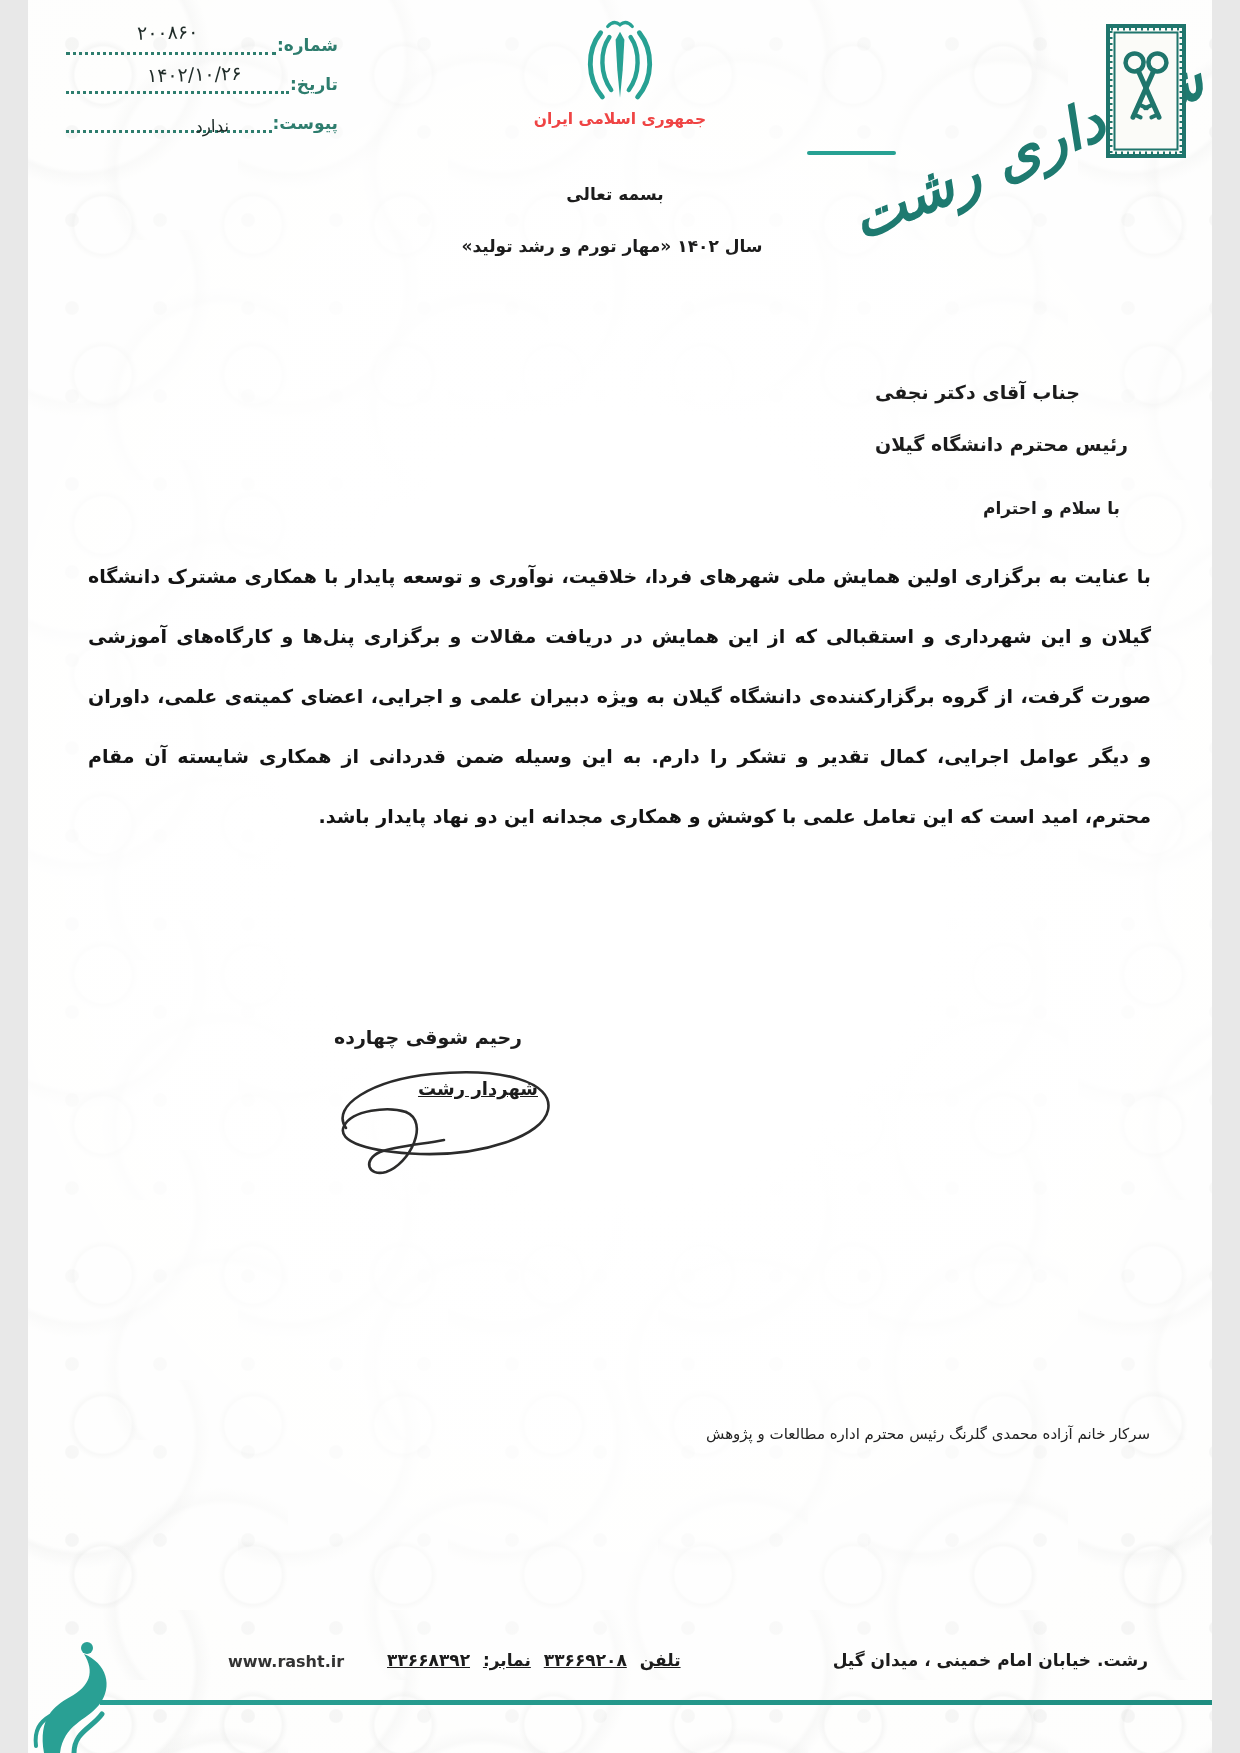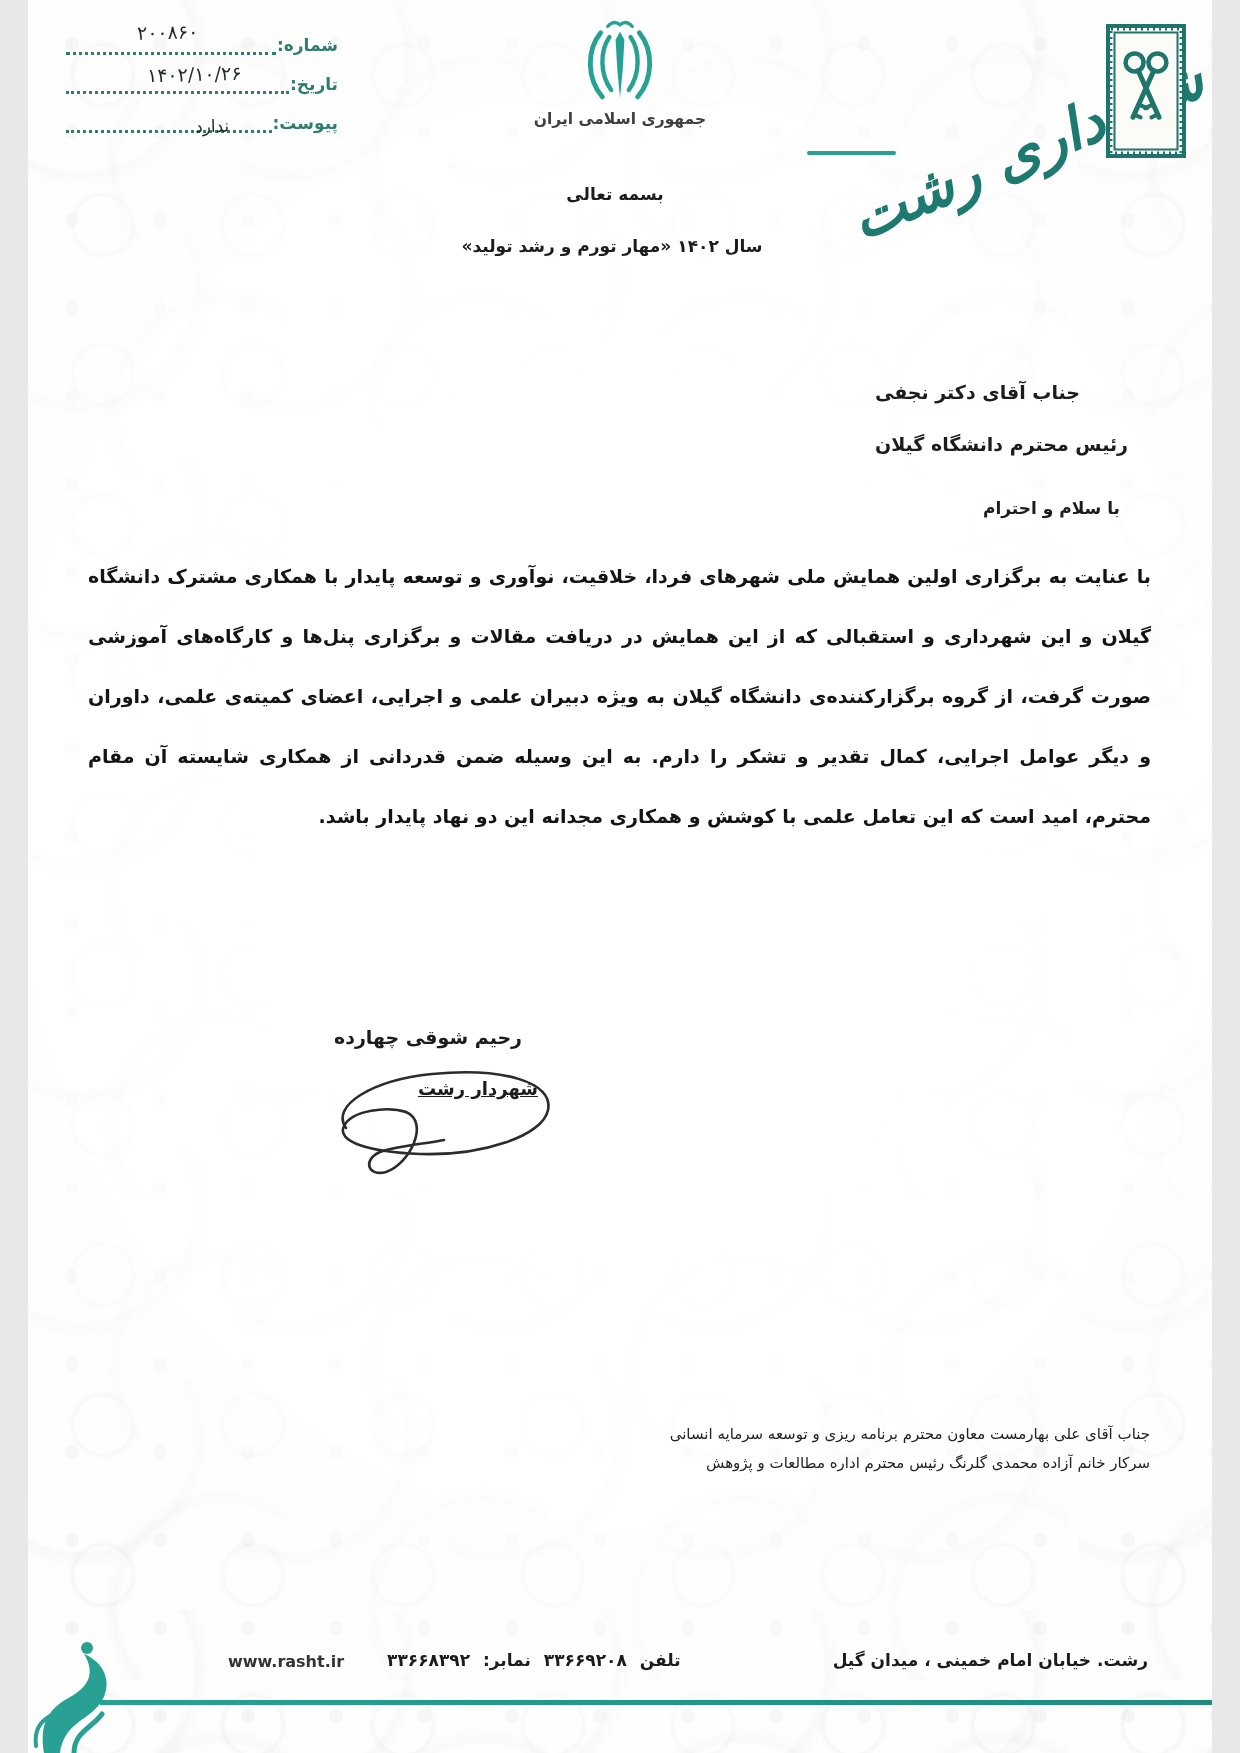--- a/index.html
+++ b/index.html
@@ -30,21 +30,21 @@
   .fields{position:absolute;left:38px;top:16px;width:272px;direction:rtl;}
   .field-row{display:flex;align-items:flex-end;height:39px;}
   .field-label{color:#2e7d6e;font-weight:bold;font-size:17px;white-space:nowrap;line-height:1.1;}
   .field-dots{flex:1;border-bottom:3px dotted #2e7d6e;position:relative;height:100%;margin-right:1px;}
   .field-value{position:absolute;font-size:19px;color:#1f2b28;white-space:nowrap;transform:rotate(-1.5deg);}
   .v-number{right:78px;bottom:9px;letter-spacing:2px;}
   .v-date{right:48px;bottom:6px;letter-spacing:1px;}
   .v-attach{right:42px;bottom:-6px;font-size:17px;}
   
   .emblem{position:absolute;left:50%;top:16px;transform:translateX(-50%);width:190px;text-align:center;}
-  .emblem-caption{margin-top:2px;color:#404040;font-weight:bold;font-size:15.5px;direction:rtl;}
+  .emblem-caption{margin-top:2px;color:#ef4444;font-weight:bold;font-size:15.5px;direction:rtl;}
   
   .calligraphy{
     position:absolute;left:760px;top:74px;width:478px;height:150px;
     transform:rotate(-23deg);
     font-size:58px;font-weight:bold;font-style:italic;
     color:#1e7a70;direction:rtl;text-align:center;line-height:150px;
     letter-spacing:1px;white-space:nowrap;
   }
   .kashida{position:absolute;left:779px;top:151px;width:89px;height:4px;background:#27a193;border-radius:2px;}
   .seal{position:absolute;left:1078px;top:24px;width:80px;height:134px;}
@@ -62,21 +62,21 @@
   .sig-name{position:absolute;left:290px;top:1026px;width:220px;text-align:center;font-size:19px;font-weight:bold;direction:rtl;}
   .sig-title{position:absolute;left:360px;top:1078px;width:180px;text-align:center;font-size:18px;font-weight:bold;direction:rtl;text-decoration:underline;}
   .sig-scribble{position:absolute;left:278px;top:1048px;width:268px;height:148px;}
   
   .cc{position:absolute;right:62px;top:1420px;text-align:right;direction:rtl;font-size:15px;line-height:29px;}
   .cc-label{font-weight:bold;font-size:15.5px;margin-bottom:6px;}
   .cc-item{font-weight:normal;color:#222;}
   
   .footer-address{position:absolute;right:64px;top:1650px;font-size:17px;font-weight:bold;direction:rtl;white-space:nowrap;}
   .footer-phone{position:absolute;left:352px;top:1650px;font-size:17px;font-weight:bold;direction:rtl;white-space:nowrap;}
-  .footer-phone span{margin-left:7px;}
+  .footer-phone span{margin-left:7px;text-decoration:underline;}
   .footer-site{position:absolute;left:200px;top:1652px;font-size:16px;font-weight:bold;color:#333;}
   .footer-rule{position:absolute;left:72px;right:0;top:1700px;height:5px;background:linear-gradient(90deg,#29a094,#1f8d80);}
   .corner-ornament{position:absolute;left:4px;top:1634px;width:94px;height:119px;z-index:3;}
 </style>
 </head>
 <body>
 
 <div class="page">
   <div class="bg-pattern"></div>
   <div class="bg-fade"></div>
@@ -157,21 +157,20 @@
   <div class="sig-scribble">
     <svg width="268" height="148" viewBox="0 0 268 148" aria-hidden="true">
       <g stroke="#2b2b2b" stroke-width="2.6" fill="none" stroke-linecap="round">
         <path d="M40 80 C24 58 66 32 126 26 C196 19 248 34 242 62 C237 88 176 108 114 106 C64 104 30 94 38 78 C46 62 82 58 100 64"></path>
         <path d="M100 64 C124 74 104 116 80 124 C62 129 56 112 74 104 C90 98 118 96 138 92"></path>
       </g>
     </svg>
   </div>
 
   <div class="cc">
-    <div class="cc-item">جناب آقای علی بهارمست معاون محترم برنامه ریزی و توسعه سرمایه انسانی</div>
     <div class="cc-item">سرکار خانم آزاده محمدی گلرنگ رئیس محترم اداره مطالعات و پژوهش</div>
   </div>
 
   <div class="footer-address">رشت. خیابان امام خمینی ، میدان گیل</div>
   <div class="footer-phone">
     <span>تلفن</span>
     <span>۳۳۶۶۹۲۰۸</span>
     <span>نمابر:</span>
     <span>۳۳۶۶۸۳۹۲</span>
   </div>

